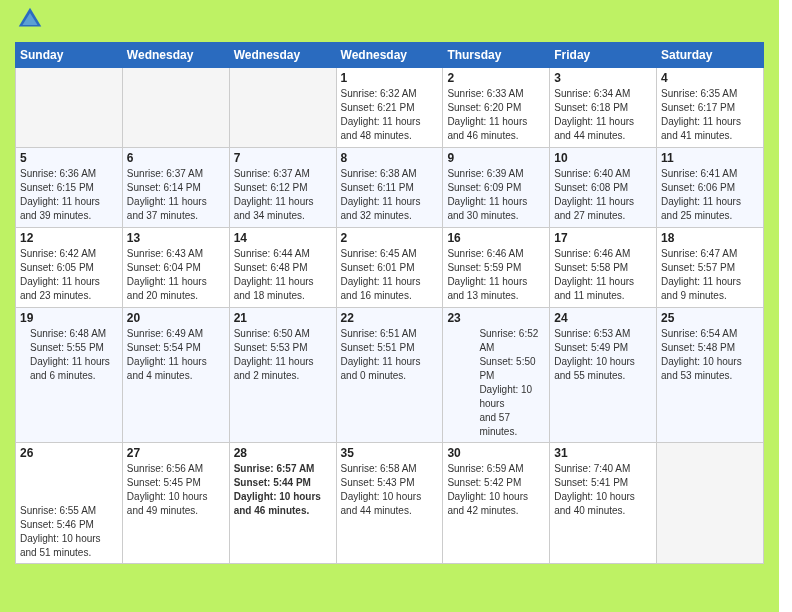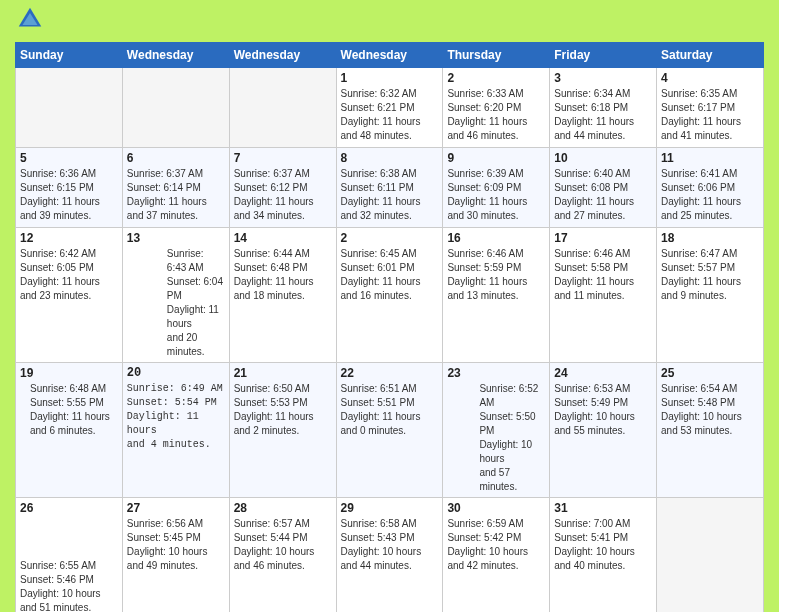--- a/index.html
+++ b/index.html
@@ -205,21 +205,21 @@
         <tr>
           <td>
             <span class="day-number">12</span>
             <div class="day-info" style="white-space: pre-line;">Sunrise: 6:42 AM
 Sunset: 6:05 PM
 Daylight: 11 hours
 and 23 minutes.</div>
           </td>
           <td>
             <span class="day-number">13</span>
-            <div class="day-info" style="white-space: pre-line; margin-left: 40px;">Sunrise: 6:43 AM
+            <div class="day-info" style="white-space: pre-line;">Sunrise: 6:43 AM
 Sunset: 6:04 PM
 Daylight: 11 hours
 and 20 minutes.</div>
           </td>
           <td>
             <span class="day-number">14</span>
             <div class="day-info" style="white-space: pre-line;">Sunrise: 6:44 AM
 Sunset: 6:48 PM
 Daylight: 11 hours
 and 18 minutes.</div>
@@ -254,21 +254,21 @@
           </td>
         </tr>
         <tr>
           <td style="background: rgb(245, 248, 255);">
             <span class="day-number">19</span>
             <div class="day-info" style="white-space: pre-line; margin-left: 10px;">Sunrise: 6:48 AM
 Sunset: 5:55 PM
 Daylight: 11 hours
 and 6 minutes.</div>
           </td>
-          <td style="background: rgb(245, 248, 255); font-family: Liberation Mono, monospace;">
+          <td style="background: rgb(245, 248, 255);">
             <span class="day-number">20</span>
             <div class="day-info" style="white-space: pre-line;">Sunrise: 6:49 AM
 Sunset: 5:54 PM
 Daylight: 11 hours
 and 4 minutes.</div>
           </td>
           <td style="background: rgb(245, 248, 255);">
             <span class="day-number">21</span>
             <div class="day-info" style="white-space: pre-line;">Sunrise: 6:50 AM
 Sunset: 5:53 PM
@@ -314,42 +314,42 @@
           </td>
           <td>
             <span class="day-number">27</span>
             <div class="day-info" style="white-space: pre-line;">Sunrise: 6:56 AM
 Sunset: 5:45 PM
 Daylight: 10 hours
 and 49 minutes.</div>
           </td>
           <td>
             <span class="day-number">28</span>
-            <div class="day-info" style="white-space: pre-line;">Sunrise: 6:57 AM
+            <div class="day-info" style="white-space: pre-line; font-weight: bold;">Sunrise: 6:57 AM
 Sunset: 5:44 PM
 Daylight: 10 hours
 and 46 minutes.</div>
           </td>
           <td>
-            <span class="day-number">29</span>
+            <span class="day-number">35</span>
             <div class="day-info" style="white-space: pre-line;">Sunrise: 6:58 AM
 Sunset: 5:43 PM
 Daylight: 10 hours
 and 44 minutes.</div>
           </td>
           <td>
             <span class="day-number">30</span>
             <div class="day-info" style="white-space: pre-line;">Sunrise: 6:59 AM
 Sunset: 5:42 PM
 Daylight: 10 hours
 and 42 minutes.</div>
           </td>
           <td>
             <span class="day-number">31</span>
-            <div class="day-info" style="white-space: pre-line;">Sunrise: 7:00 AM
+            <div class="day-info" style="white-space: pre-line;">Sunrise: 7:40 AM
 Sunset: 5:41 PM
 Daylight: 10 hours
 and 40 minutes.</div>
           </td>
           <td class="empty"></td>
         </tr>
       </tbody>
   </table>
 </div>
 

